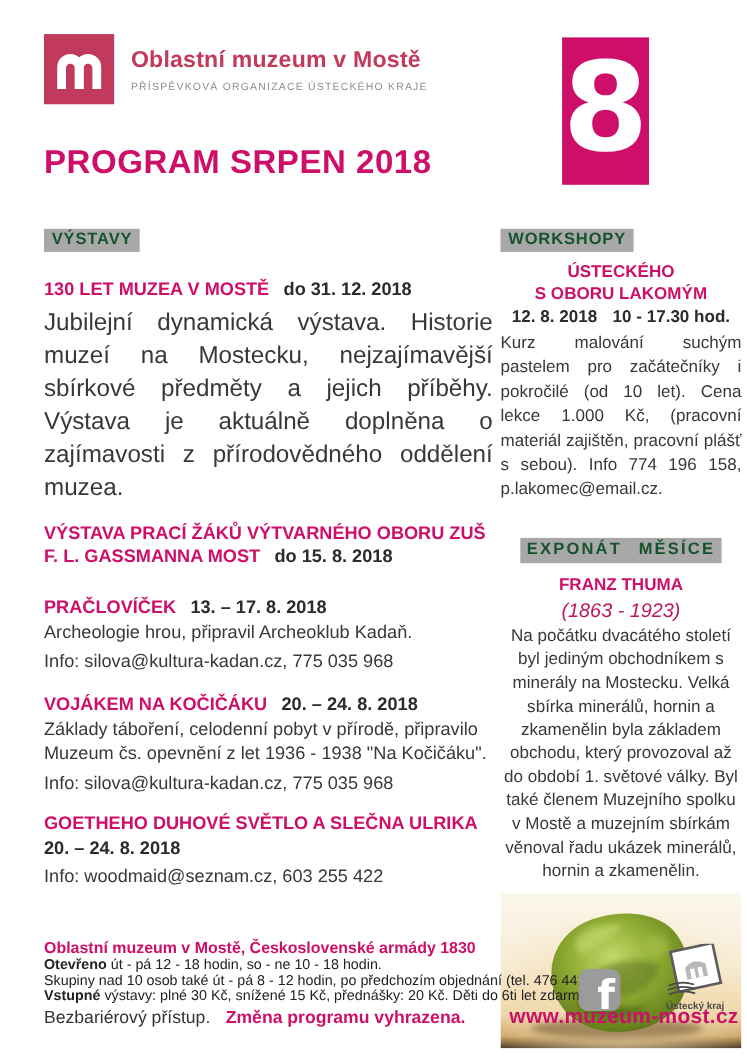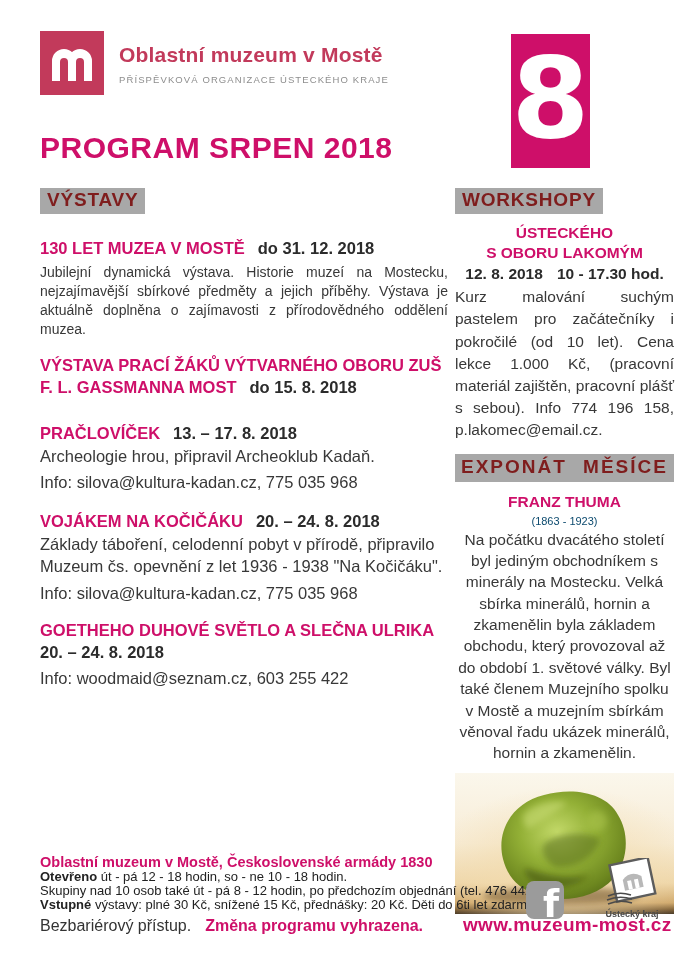--- a/index.html
+++ b/index.html
@@ -20,48 +20,49 @@
   .org-sub { margin-top:7px; font-size:9.5px; font-weight:normal; color:#8d8d8d; letter-spacing:1.1px; }
   .badge-8 {
     position:absolute; left:511px; top:34px; width:79px; height:134px;
     background:#CE0F69; display:flex; align-items:center; justify-content:center;
   }
   .badge-8 span { color:#fff; font-size:112px; font-weight:bold; line-height:1; margin-top:-6px; font-family:"DejaVu Sans",sans-serif; }
   .program-title { position:absolute; left:40px; top:131px; font-size:30px; font-weight:bold; color:#CE0F69; letter-spacing:0.5px; }
 
   
   .gray-bar {
-    display:inline-block; background:#A8A8A8; color:#7f1d1d;
-    font-size:19px; font-weight:bold; letter-spacing:0.8px;
+    display:inline-block; background:#A8A8A8; color:#14532d;
+    font-size:15px; font-weight:bold; letter-spacing:0.8px;
     padding:1px 7px 3px;
+    margin-top:20px;
   }
   .mag { color:#CE0F69; font-weight:bold; }
   .blk { color:#2b2b2b; font-weight:bold; }
 
   
   .left-col { position:absolute; left:40px; top:188px; width:408px; }
   .item-title { font-size:16.5px; line-height:1.32; }
   .item-title .blk { margin-left:13px; }
-  .body-just { margin-top:3px; font-size:14px; line-height:1.37; text-align:justify; color:#383838; }
+  .body-just { margin-top:3px; font-size:22px; line-height:1.37; text-align:justify; color:#383838; }
   .body-left { font-size:16.5px; line-height:1.35; color:#383838; }
   .info-line { font-size:16.5px; line-height:1.35; color:#383838; margin-top:4px; }
   .mt24 { margin-top:24px; } .mt18 { margin-top:18px; } .mt16 { margin-top:16px; }
   .date-block { font-size:16.5px; font-weight:bold; color:#2b2b2b; line-height:1.32; }
 
   
   .right-col { position:absolute; left:455px; top:188px; width:219px; }
   .r-title { font-size:15.5px; font-weight:bold; color:#CE0F69; line-height:1.3; text-align:center; }
   .r-datetime { margin-top:2px; font-size:15.5px; font-weight:bold; color:#2b2b2b; text-align:center; }
   .r-datetime .time { margin-left:14px; }
   .r-body-just { margin-top:3px; font-size:15.5px; line-height:1.43; text-align:justify; color:#383838; }
   .r-body-center { margin-top:2px; font-size:15.5px; line-height:1.38; text-align:center; color:#383838; }
   .exponat-bar-wrap { margin-top:13px; text-align:center; }
   .exponat-bar-wrap .gray-bar { letter-spacing:2px; word-spacing:9px; padding:2px 6px 4px; }
   .ws-bar-wrap { text-align:left; }
-  .r-years { margin-top:2px; font-size:11px; color:#0c4a6e; text-align:center; }
+  .r-years { margin-top:2px; font-size:18px; color:#be185d; text-align:center;font-style:italic; }
   .photo-wrap { margin-top:9px; width:219px; height:141px; }
   .photo-wrap svg { display:block; }
 
   
   .footer { position:absolute; left:40px; top:854px; width:520px; }
   .f-line { font-size:13px; line-height:14px; color:#222; white-space:nowrap; }
   .f-address { font-size:14.5px; line-height:16px; font-weight:bold; color:#CE0F69; white-space:nowrap; }
   .f-bold { font-weight:bold; }
   .f-line5 { display:flex; align-items:baseline; white-space:nowrap; margin-top:2px; }
   .f-change { color:#CE0F69; font-weight:bold; margin-left:14px; }

